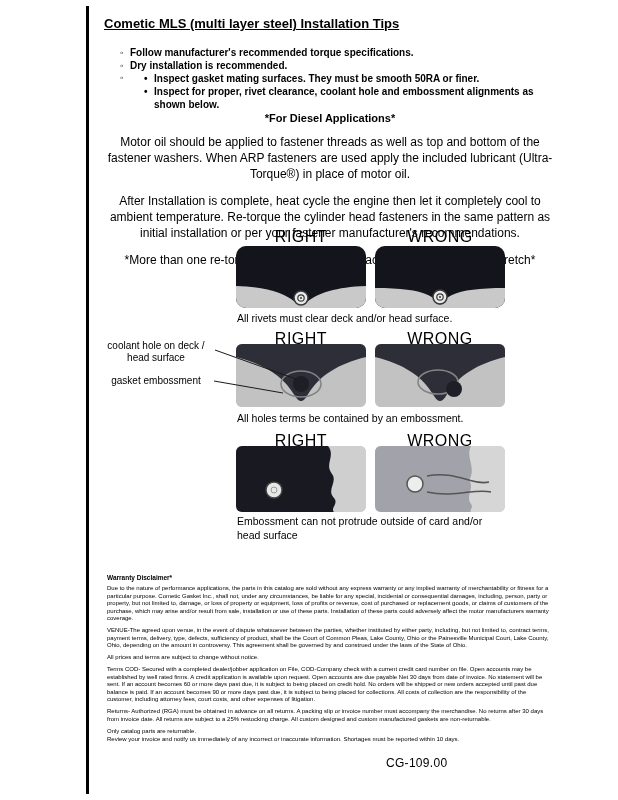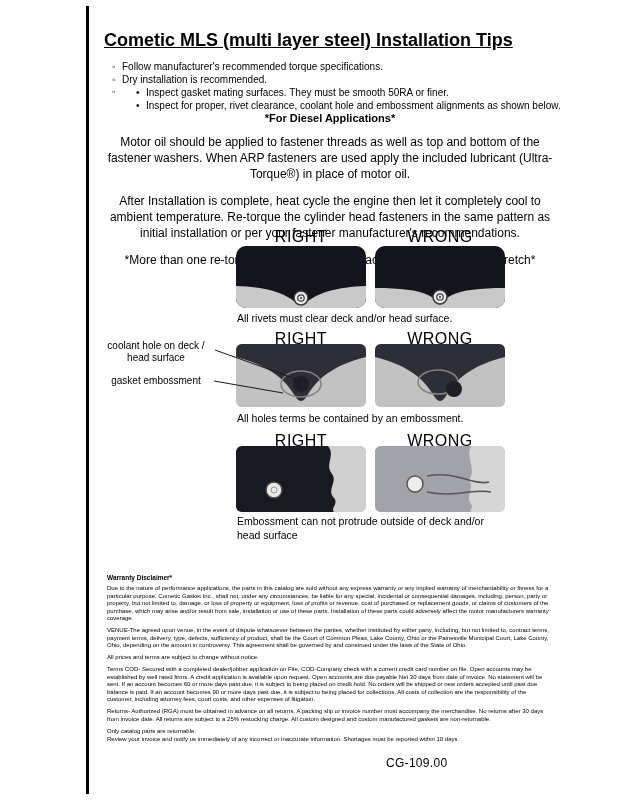--- a/index.html
+++ b/index.html
@@ -2,22 +2,22 @@
 <html><head>
 <meta charset="utf-8">
 <style>
   html,body{margin:0;padding:0;background:#ffffff;}
   .page{position:relative;width:618px;height:800px;background:#fff;color:#000;
         font-family:"Liberation Sans", sans-serif;overflow:hidden;}
   .left-rule{position:absolute;left:86px;top:6px;width:3px;height:788px;background:#000;}
 
   
   .intro{position:absolute;left:104px;top:16px;width:472px;}
-  .title{font-size:18px;font-weight:bold;text-decoration:underline;margin:14px 0 10px 0;}
-  .bullets{list-style:none;margin:8px;padding:0;font-size:10px;line-height:12.5px;}
+  .title{font-size:13px;font-weight:bold;text-decoration:underline;margin:0 0 10px 0;}
+  .bullets{list-style:none;margin:16px;padding:0;font-size:10px;line-height:12.5px;font-weight:bold;}
   .bullets>li{position:relative;padding-left:10px;}
   .bullets>li::before{content:"\25E6";position:absolute;left:0;top:0;font-size:10px;}
   .sub-bullets{list-style:none;margin:0;padding:0 0 0 14px;font-size:10px;line-height:13px;}
   .sub-bullets>li{position:relative;padding-left:10px;}
   .sub-bullets>li::before{content:"\2022";position:absolute;left:0;top:0;}
 
   
   .diesel{position:absolute;left:104px;top:112px;width:452px;text-align:center;}
   .diesel h2{font-size:11px;font-weight:bold;margin:0 0 10px 0;}
   .diesel p{font-size:12px;line-height:1.34;margin:0 0 11px 0;}
@@ -135,21 +135,21 @@
   </div>
   <div class="fig-box" id="r3bR">
     <svg viewBox="0 0 130 66">
       <rect width="130" height="66" fill="#d6d6d6"></rect>
       <path d="M0,0 L96,0 C90,12 102,22 94,34 C100,42 90,50 96,58 C99,62 94,64 96,66 L0,66 Z" fill="#a2a2ab"></path>
       <circle cx="40" cy="38" r="8" fill="#ededed" stroke="#555" stroke-width="1.5"></circle>
       <path d="M52,30 C80,24 98,40 114,36" fill="none" stroke="#555" stroke-width="1.5"></path>
       <path d="M52,46 C80,52 100,42 116,46" fill="none" stroke="#555" stroke-width="1.5"></path>
     </svg>
   </div>
-  <div class="fig-cap" id="r3cap">Embossment can not protrude outside of deck and/or head surface</div>
+  <div class="fig-cap" id="r3cap">Embossment can not protrude outside of card and/or head surface</div>
 
   <svg class="connectors" viewBox="0 0 618 800">
     <line x1="215" y1="350" x2="296" y2="379" stroke="#1a1a1a" stroke-width="1"></line>
     <line x1="214" y1="381" x2="283" y2="393" stroke="#1a1a1a" stroke-width="1"></line>
   </svg>
 
   <div class="legal">
     <h3>Warranty Disclaimer*</h3>
     <p>Due to the nature of performance applications, the parts in this catalog are sold without any express warranty or any implied warranty of merchantability or fitness for a particular purpose.  Cometic Gasket Inc., shall not, under any circumstances, be liable for any special, incidental or consequential damages, including, person, party or property, but not limited to, damage, or loss of property or equipment, loss of profits or revenue, cost of purchased or replacement goods, or claims of customers of the purchase, which may arise and/or result from sale, installation or use of these parts.  Installation of these parts could adversely affect the motor manufacturers warranty coverage.</p>
     <p>VENUE-The agreed upon venue, in the event of dispute whatsoever between the parties, whether instituted by either party, including, but not limited to, contract terms, payment terms, delivery, type, defects, sufficiency of product, shall be the Court of Common Pleas, Lake County, Ohio or the Painesville Municipal Court, Lake County, Ohio, depending on the amount in controversy. This agreement shall be governed by and construed under the laws of the State of Ohio.</p>

